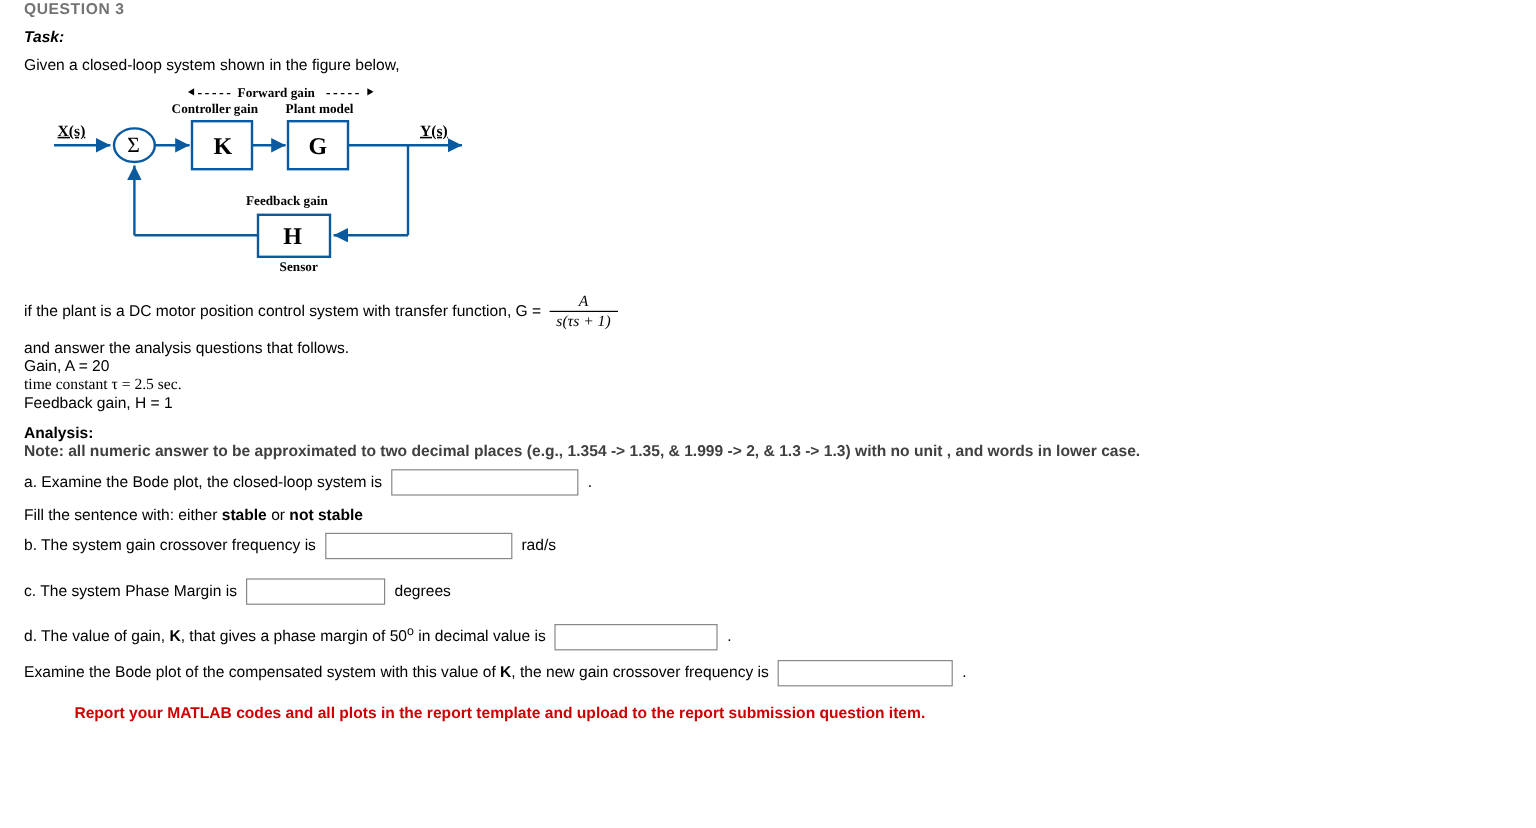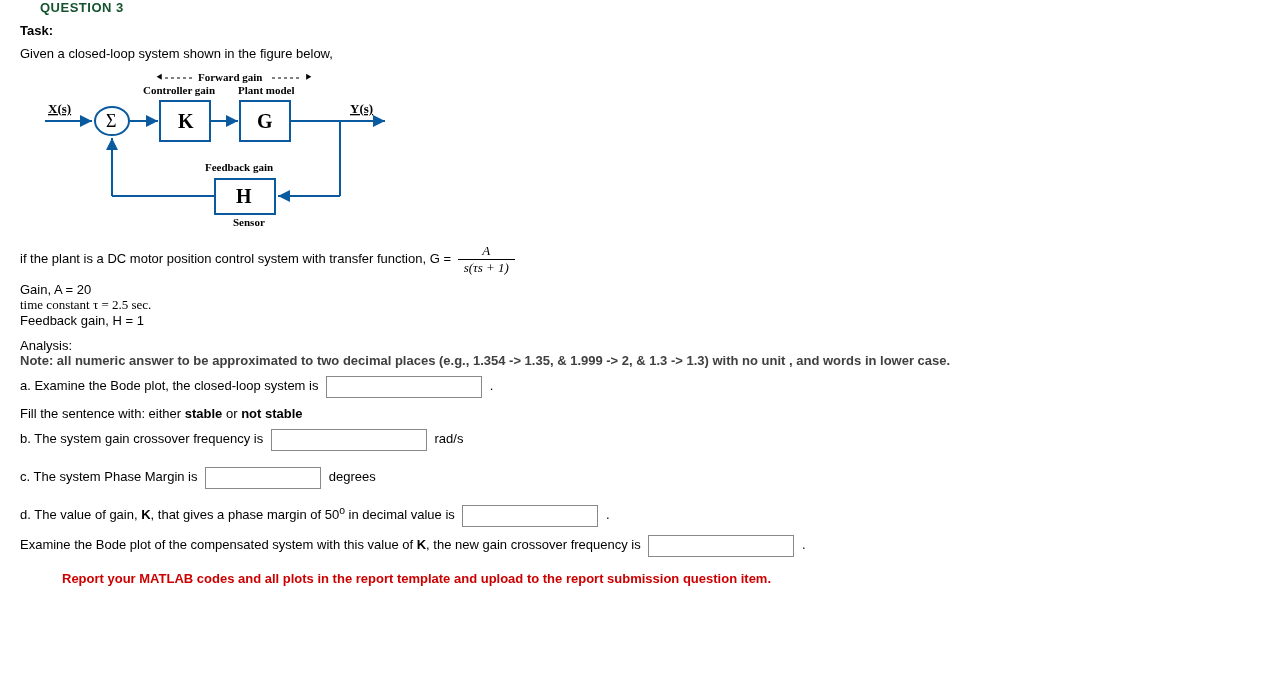--- a/index.html
+++ b/index.html
@@ -4,30 +4,30 @@
   <style>
     body {
       font-family: Arial, Helvetica, sans-serif;
       font-size: 13px;
       color: #000;
       margin: 0;
       padding: 0 20px 20px 20px;
       background: #fff;
     }
     .question-header {
-      color: #14532d;
+      color: #737373;
       font-weight: bold;
       font-size: 13px;
       margin-bottom: 8px;
       letter-spacing: 0.5px;
-      margin-left: 20px;
     }
     .task-label {
       font-weight: bold;
       margin-bottom: 8px;
+      font-style: italic;
     }
     .task-text {
       margin-bottom: 10px;
     }
     .diagram-container {
       position: relative;
       width: 380px;
       height: 160px;
       margin: 8px 0 12px 0;
     }
@@ -54,21 +54,21 @@
       font-style: italic;
       font-family: Liberation Serif, serif;
     }
     .greek {
       font-family: "Times New Roman", serif;
     }
     .params {
       margin-bottom: 10px;
     }
     .analysis-label {
-      font-weight: normal;
+      font-weight: bold;
       margin-top: 9px;
     }
     .note-red {
       color: #404040;
       font-weight: bold;
     }
     .analysis-row {
       margin: 8px 0;
     }
     input.ans-box {
@@ -151,20 +151,21 @@
 
 <div class="tf-line">
   <span>if the plant is a DC motor position control system with  transfer function, G =</span>
   <span class="frac">
     <span class="num greek">A</span>
     <span class="den greek">s(τs + 1)</span>
   </span>
 </div>
 
 <div class="params">
+  <div>and  answer the analysis questions that follows.</div>
   <div>Gain, A = 20</div>
   <div class="greek">time constant τ = 2.5 sec.</div>
   <div>Feedback gain, H = 1</div>
 </div>
 
 <div class="analysis-label">Analysis:</div>
 <div class="note-red">Note: all numeric answer to be approximated to  two decimal places (e.g., 1.354 -&gt; 1.35, &amp; 1.999 -&gt; 2, &amp; 1.3 -&gt; 1.3) with no unit , and words in lower case.</div>
 
 <div class="analysis-row">
   <span>a. Examine the Bode plot, the closed-loop system is</span>

